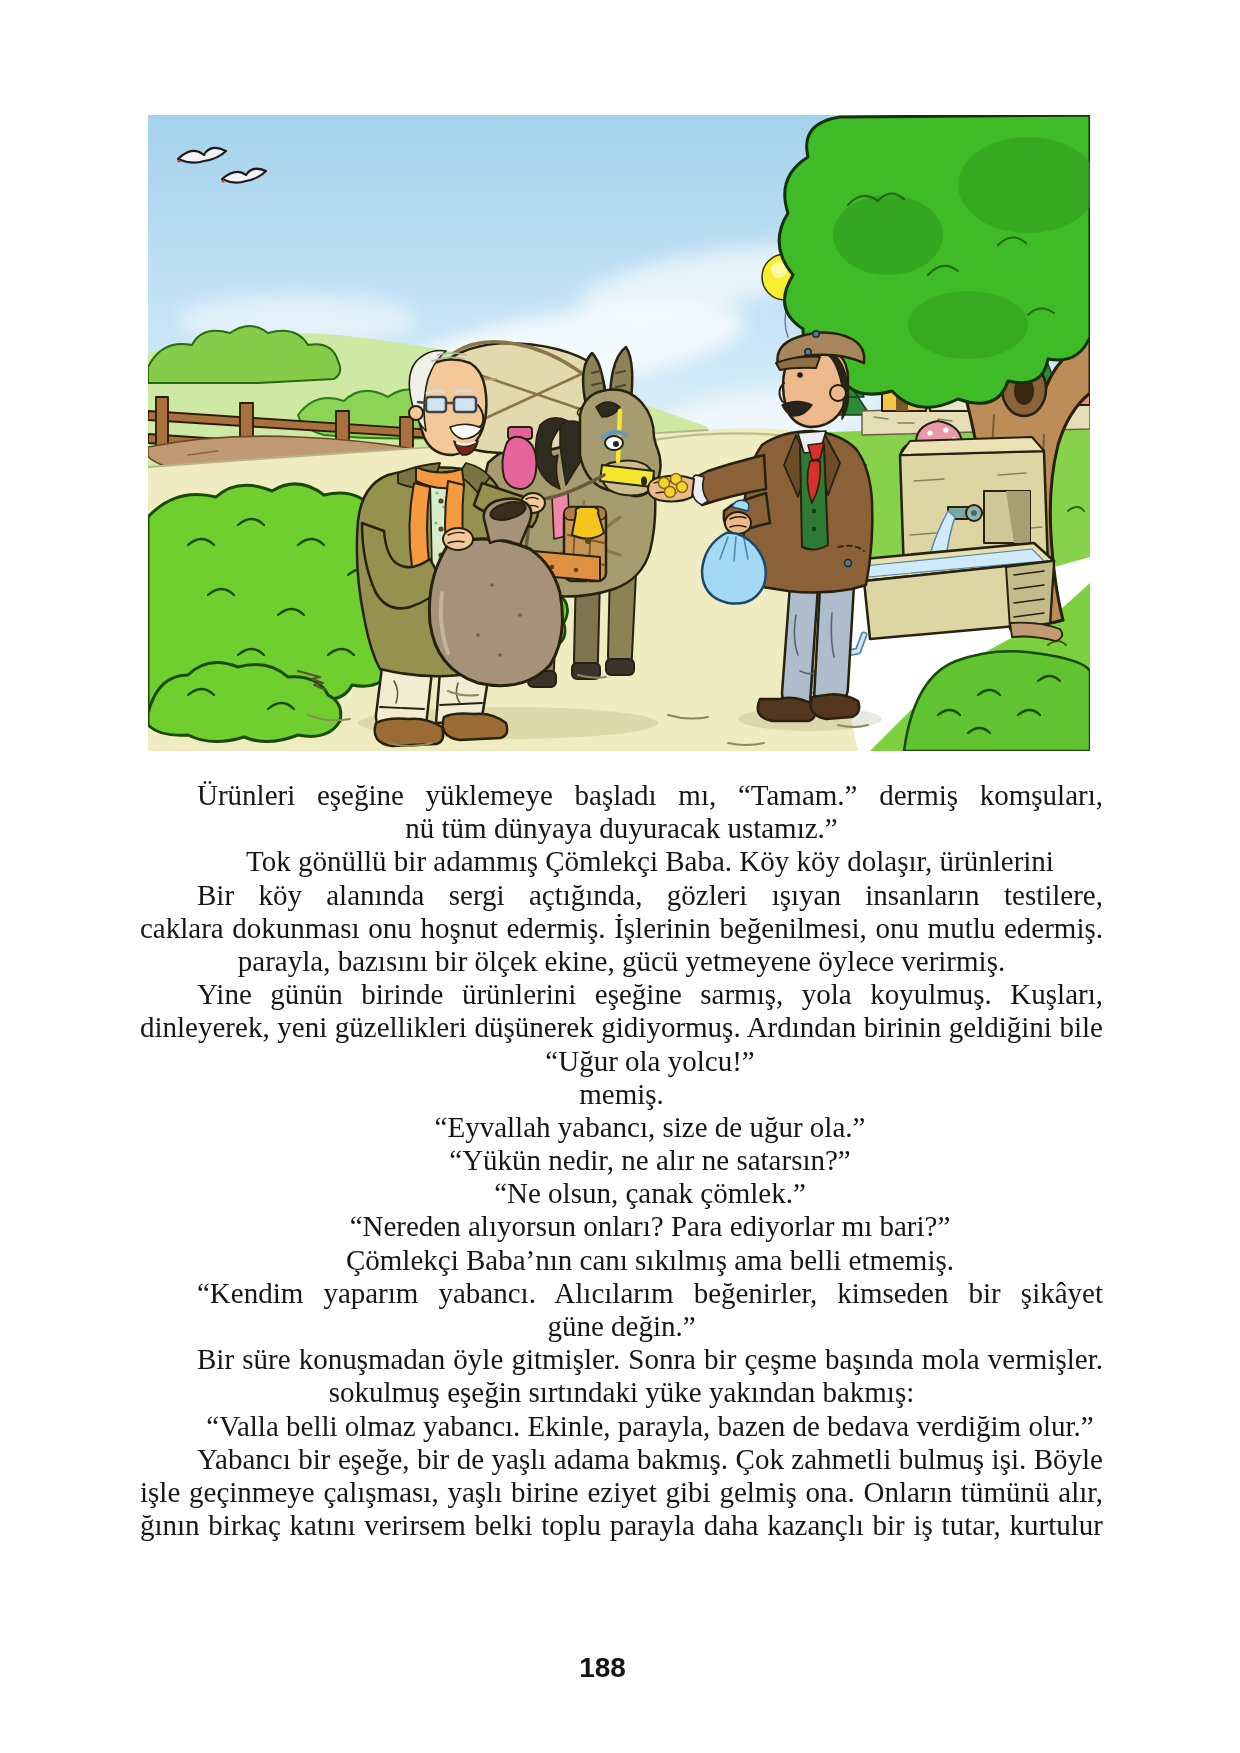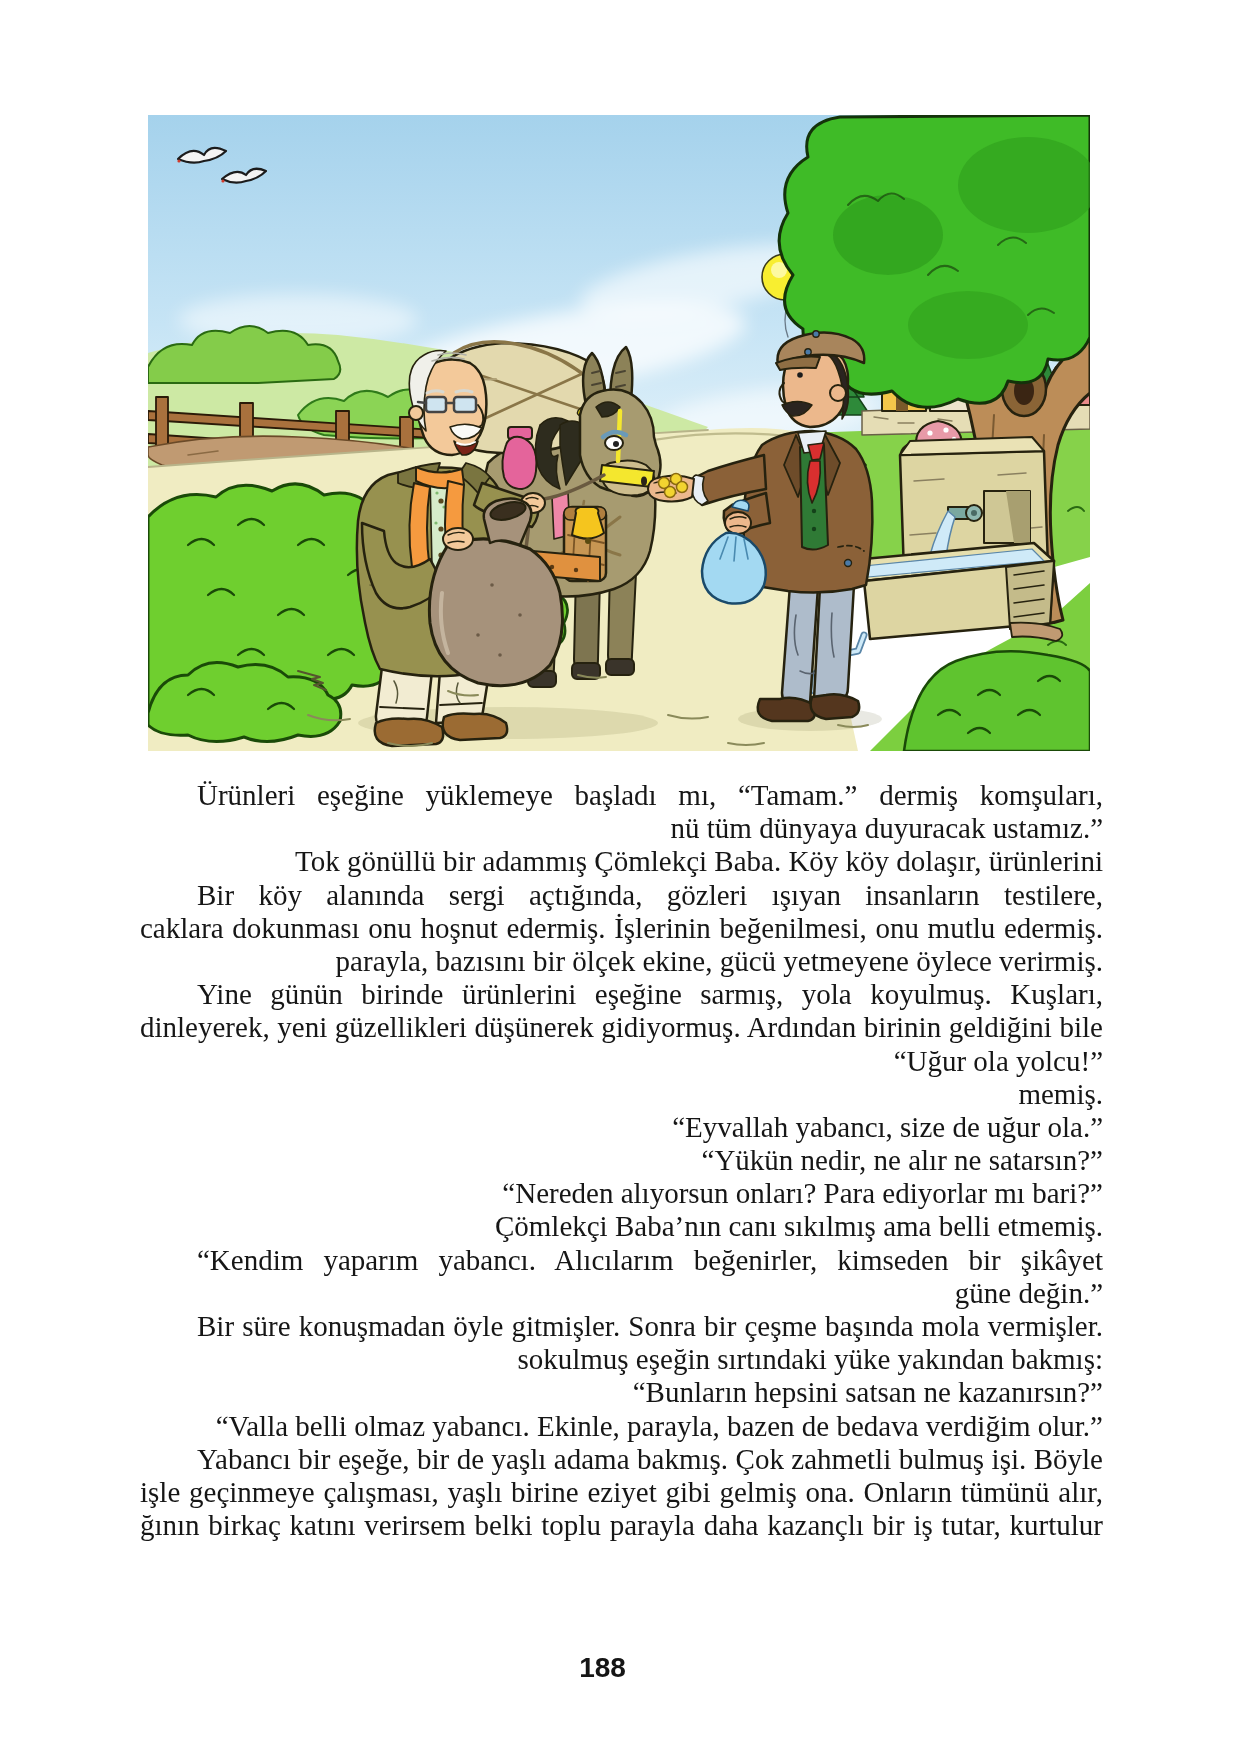--- a/index.html
+++ b/index.html
@@ -12,21 +12,21 @@
   }
   .illustration svg{display:block;width:100%;height:100%;}
   svg *{stroke-linecap:round;stroke-linejoin:round;}
   .story{
     position:absolute;left:140px;top:779px;width:963px;
     font-size:29px;line-height:33.2px;letter-spacing:0;
   }
   .line{display:block;height:33.2px;overflow:hidden;text-align:justify;}
   .line.j::after{content:"";display:inline-block;width:100%;height:0;}
   .line.first{padding-left:57px;}
-  .line.last{text-align:right;}
+  .line.last{text-align:center;}
   .pageno{
     position:absolute;top:1652px;left:0;width:1205px;text-align:center;
     font-family:"Liberation Sans",sans-serif;font-weight:bold;font-size:28px;color:#151515;
   }
 </style>
 </head>
 <body>
 
 <div class="illustration" role="img" aria-label="Yaşlı çömlekçi elinde testiyle yüklü eşeğinin yanında; karşısında kasketli yabancı avucundaki altınları ve para kesesini uzatıyor. Arkada çeşme, büyük ağaç, minareli köy ve çitler.">
 <svg viewBox="0 0 942 636" xmlns="http://www.w3.org/2000/svg">
@@ -350,26 +350,26 @@
     <div class="line first last">Tok gönüllü bir adammış Çömlekçi Baba. Köy köy dolaşır, ürünlerini satarmış.</div>
     <div class="line first j">Bir köy alanında sergi açtığında, gözleri ışıyan insanların testilere, çömleklere, oyun-</div>
     <div class="line j">caklara dokunması onu hoşnut edermiş. İşlerinin beğenilmesi, onu mutlu edermiş. Bazısını</div>
     <div class="line last">parayla, bazısını bir ölçek ekine, gücü yetmeyene öylece verirmiş.</div>
     <div class="line first j">Yine günün birinde ürünlerini eşeğine sarmış, yola koyulmuş. Kuşları, çağıldayan suları</div>
     <div class="line j">dinleyerek, yeni güzellikleri düşünerek gidiyormuş. Ardından birinin geldiğini bile fark et-</div>
     <div class="line first last">“Uğur ola yolcu!”</div>
     <div class="line last">memiş.</div>
     <div class="line first last">“Eyvallah yabancı, size de uğur ola.”</div>
     <div class="line first last">“Yükün nedir, ne alır ne satarsın?”</div>
+    <div class="line first last">“Ne olsun, çanak çömlek.”</div>
     <div class="line first last">“Nereden alıyorsun onları? Para ediyorlar mı bari?”</div>
     <div class="line first last">Çömlekçi Baba’nın canı sıkılmış ama belli etmemiş.</div>
     <div class="line first j">“Kendim yaparım yabancı. Alıcılarım beğenirler, kimseden bir şikâyet duymadım bu-</div>
     <div class="line last">güne değin.”</div>
     <div class="line first j">Bir süre konuşmadan öyle gitmişler. Sonra bir çeşme başında mola vermişler. Yabancı</div>
     <div class="line last">sokulmuş eşeğin sırtındaki yüke yakından bakmış:</div>
-    <div class="line first last">“Bunların hepsini satsan ne kazanırsın?”</div>
     <div class="line first last">“Valla belli olmaz yabancı. Ekinle, parayla, bazen de bedava verdiğim olur.”</div>
     <div class="line first j">Yabancı bir eşeğe, bir de yaşlı adama bakmış. Çok zahmetli bulmuş işi. Böyle zor bir</div>
     <div class="line j">işle geçinmeye çalışması, yaşlı birine eziyet gibi gelmiş ona. Onların tümünü alır, kazanaca-</div>
     <div class="line j">ğının birkaç katını verirsem belki toplu parayla daha kazançlı bir iş tutar, kurtulur yollarda</div>
   </div>
 
 <div class="pageno">188</div>
 
 </body></html>

